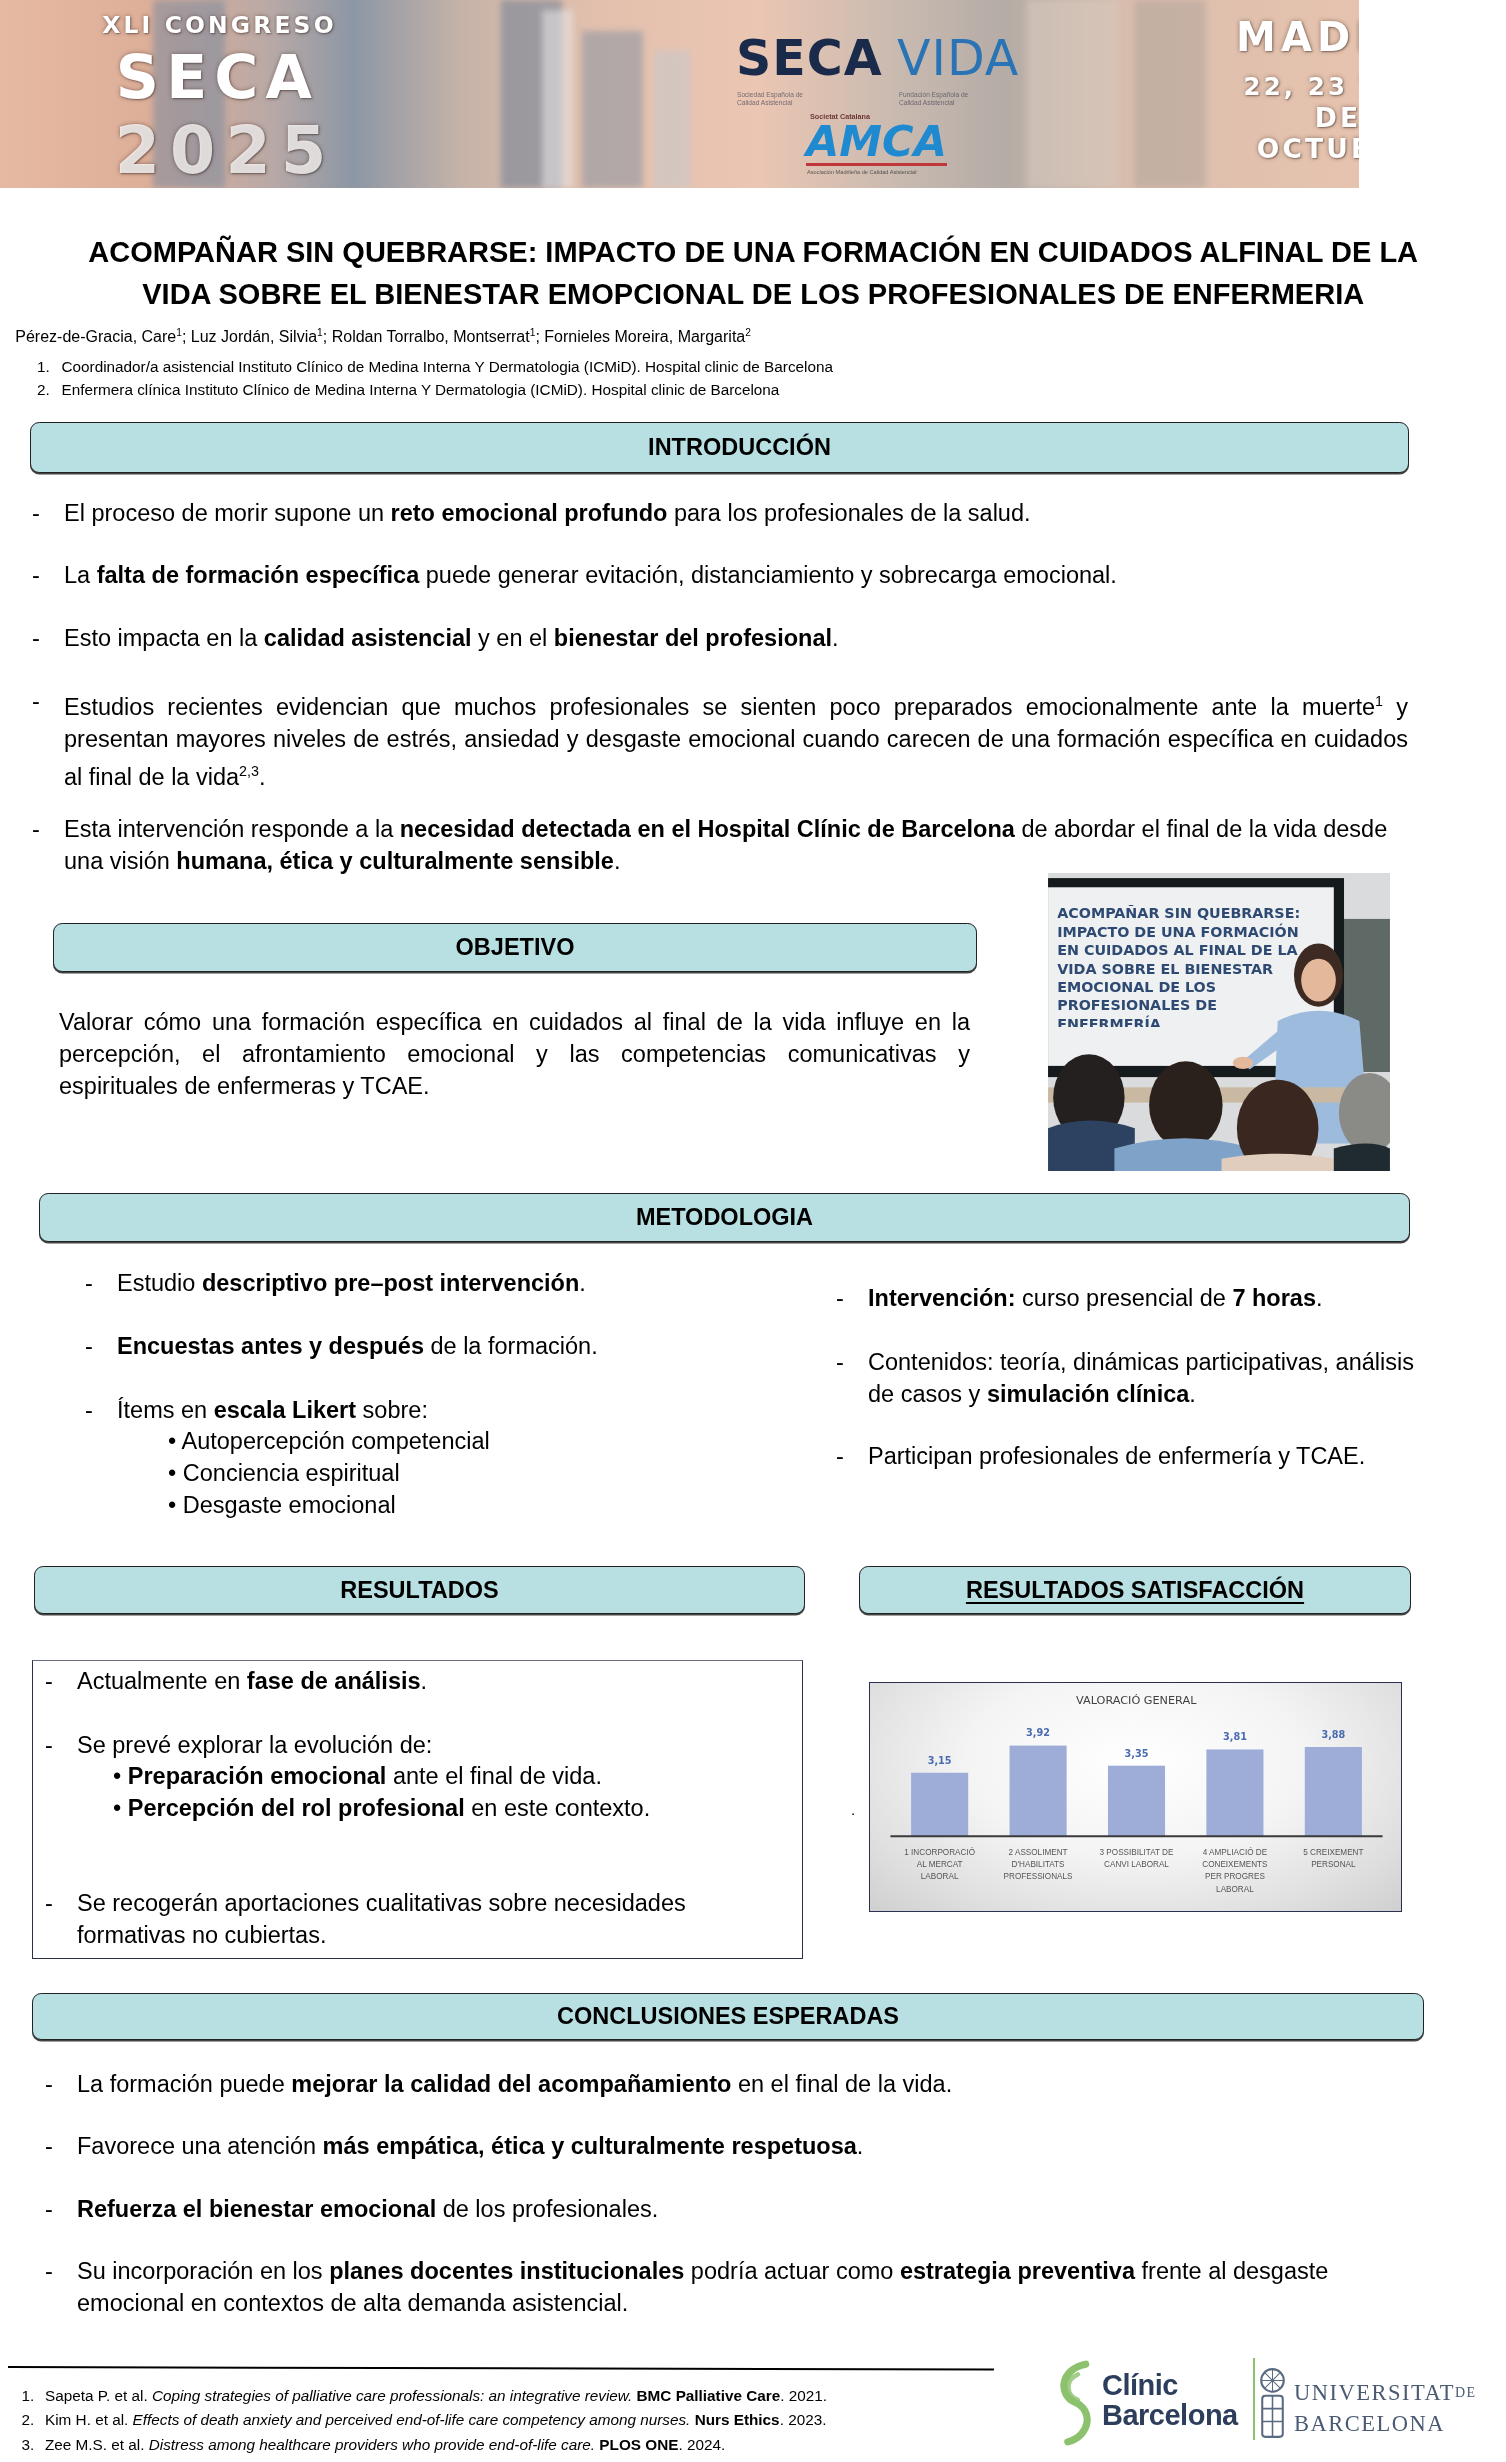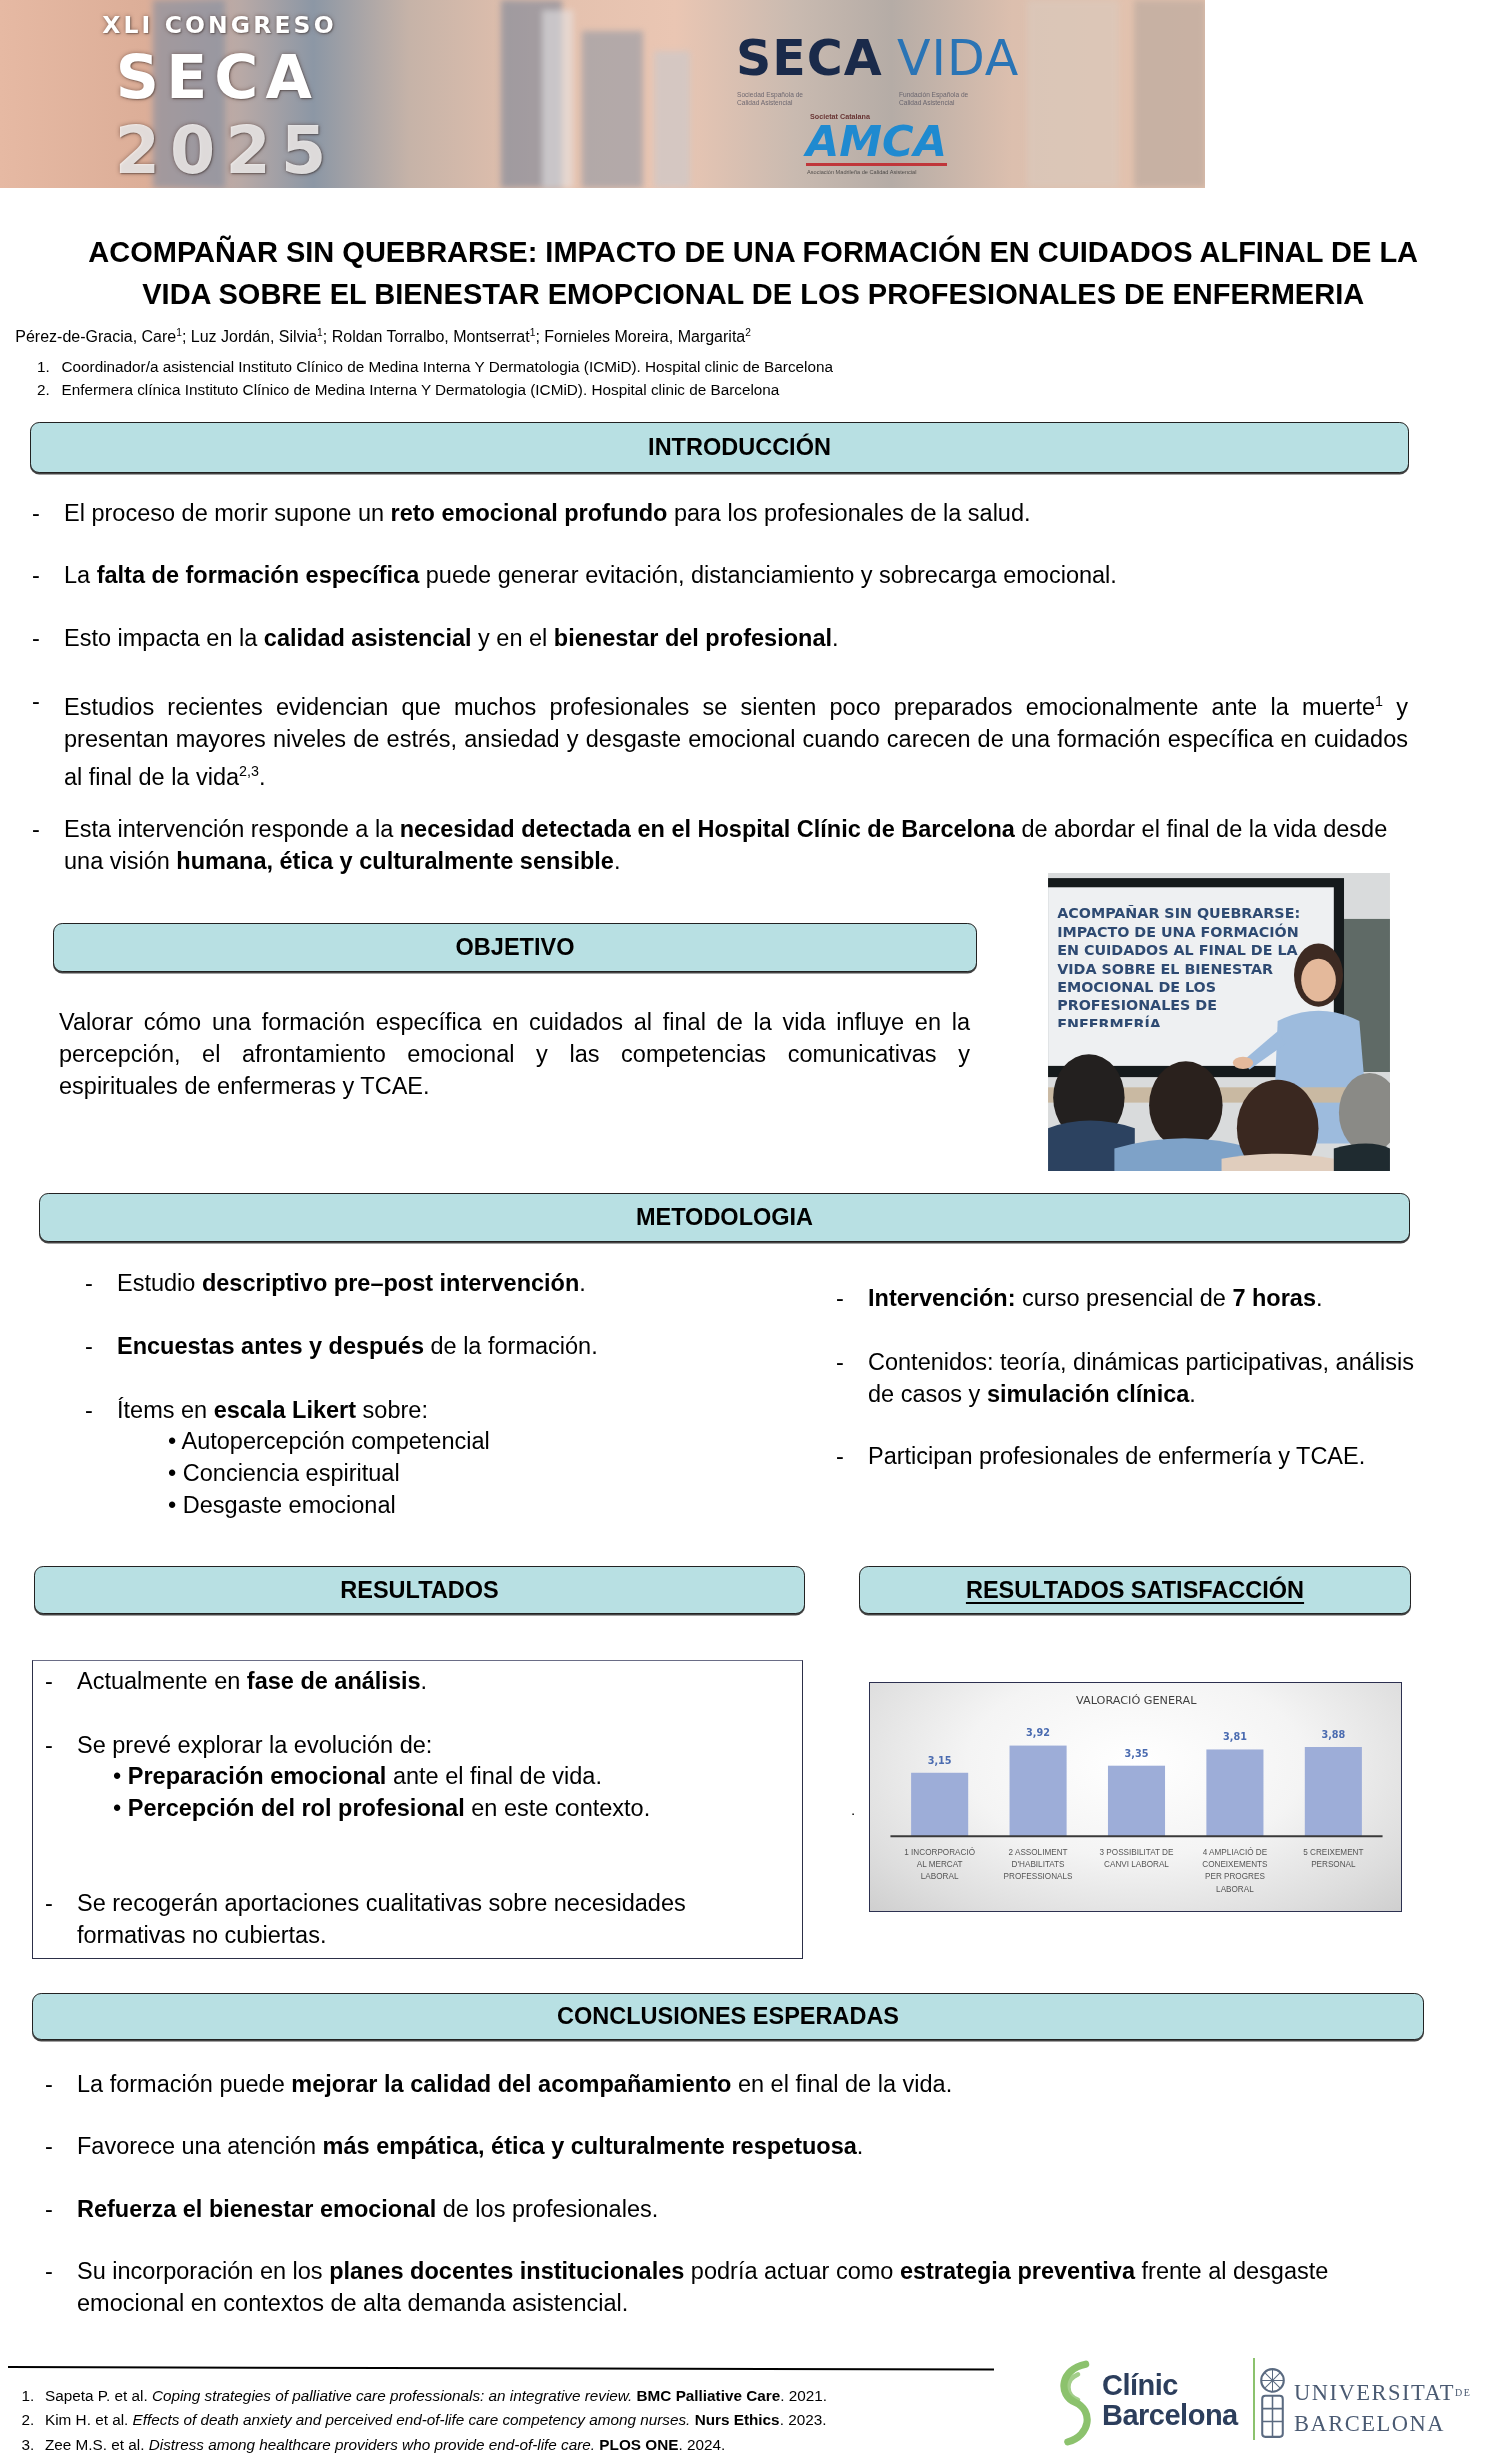--- a/index.html
+++ b/index.html
@@ -1,21 +1,21 @@
 <!DOCTYPE html>
 <html style="font-size:8.2px"><head>
 <meta charset="utf-8">
 <style>
   * { box-sizing: border-box; margin: 0; padding: 0; }
   html, body { width: 1507px; height: 2462px; background: #ffffff; overflow: hidden; }
   body { position: relative; font-family: "Liberation Sans", sans-serif; color: #000; }
   .abs { position: absolute; }
 
   
-  #banner { left: 0; top: 0; width: 1205px; height: 188px; overflow: hidden;
+  #banner { left: 0; top: 0; width: 1359px; height: 188px; overflow: hidden;
     background: linear-gradient(90deg, #e6b9a3 0%, #dcae98 12%, #b8a9a6 20%, #8c97a5 26%, #c6b3a8 34%, #e3c0ad 44%, #eac6b3 56%, #c9bab0 66%, #b5aca6 74%, #dcbfae 84%, #e6c3ae 100%); }
   #banner .blur-bld { position: absolute; filter: blur(3.1px); opacity: .55; }
   .ban-txt { position: absolute; color: #fff; font-family: "DejaVu Sans", sans-serif; font-weight: bold;
     text-shadow: 0 0 4.1px rgba(80,50,40,.55), 1px 1px 1.5px rgba(0,0,0,.35); letter-spacing: 3.1px; text-align: center; }
   .logo-txt { position: absolute; font-family: "DejaVu Sans", sans-serif; letter-spacing: 1px; }
   .logo-sub { position: absolute; font-size: 6.6px; color: #445; opacity: .7; line-height: 8.2px; }
 
   
   #title { left: 10.2px; top: 231px; width: 1486px; text-align: center; font-weight: bold; font-size: 29px; line-height: 42px; }
   #authors { left: 15.3px; top: 327px; font-size: 16px; }
@@ -225,17 +225,17 @@
 </div>
 <div class="abs" style="left:1253px;top:2358px;width:1.5px;height:82px;background:#8cc26d;"></div>
 <div id="logo-ub" class="abs">
   <svg width="31" height="77" viewBox="0 0 60 150" style="position:absolute;left:10.2px;top:10.2px;">
     <circle cx="30" cy="30" r="22" fill="none" stroke="#5a6a80" stroke-width="4"></circle>
     <path d="M30 8 L30 52 M8 30 L52 30 M14 14 L46 46 M46 14 L14 46" stroke="#5a6a80" stroke-width="2"></path>
     <rect x="10" y="60" width="40" height="80" rx="6" fill="none" stroke="#5a6a80" stroke-width="4"></rect>
     <path d="M30 60 L30 140 M10 85 L50 85 M10 110 L50 110" stroke="#5a6a80" stroke-width="3"></path>
   </svg>
   <div style="position:absolute;left:47px;top:21.5px;font-family:'Liberation Serif',serif;color:#4a5a72;font-size:22.5px;letter-spacing:1.5px;line-height:31px;">
-    <div><span>UNIVERSITAT</span><span style="font-size:10px;vertical-align:top;">DE</span></div>
+    <div><span>UNIVERSITAT</span><span style="font-size:14px;vertical-align:top;">DE</span></div>
     <div>BARCELONA</div>
   </div>
 </div>
 
 
 </body></html>

